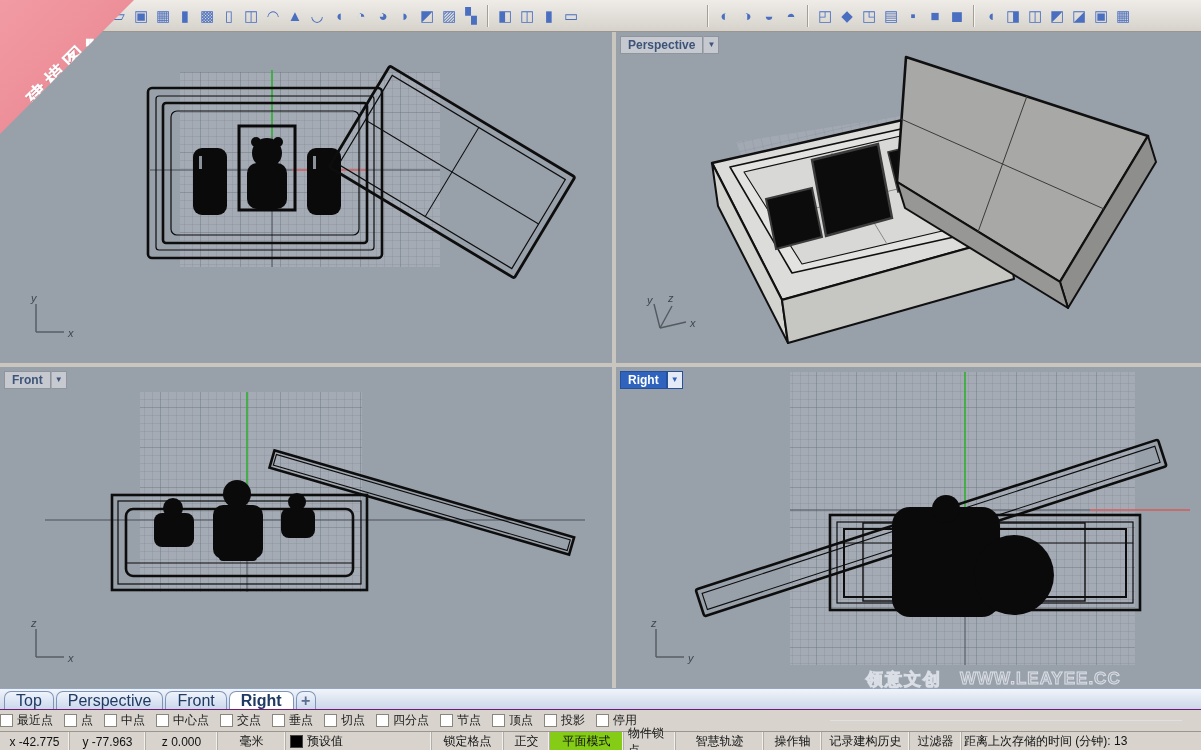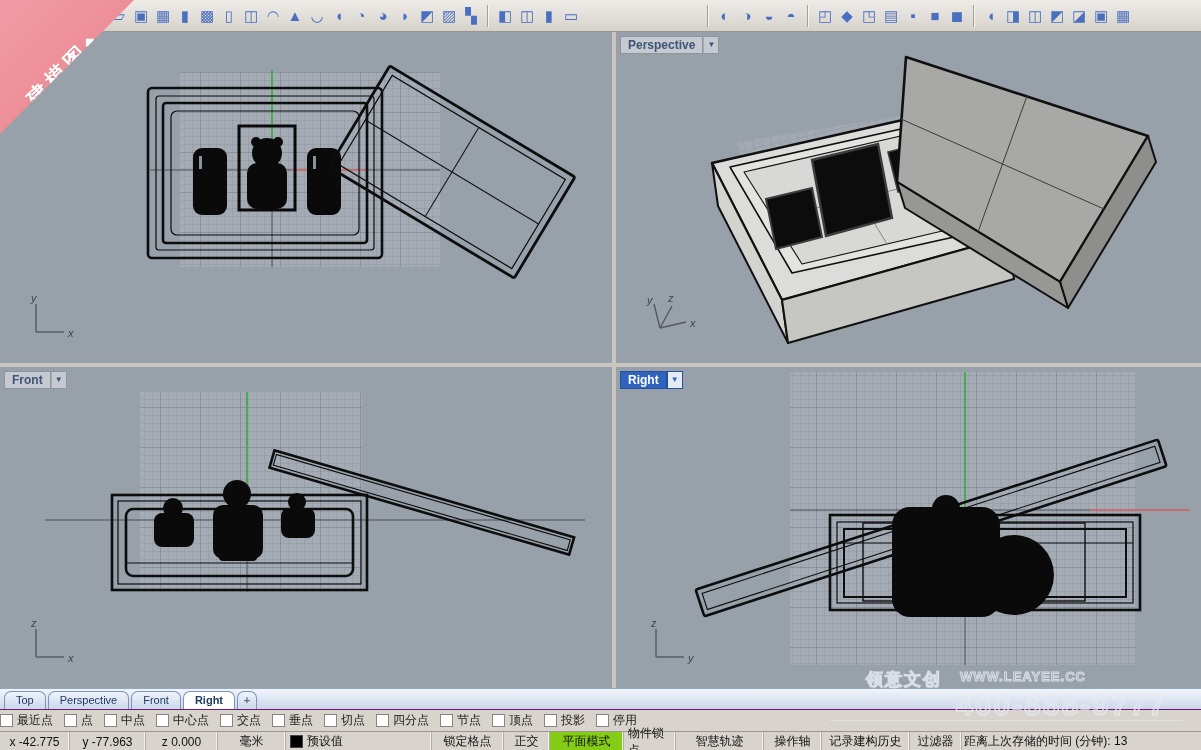--- a/index.html
+++ b/index.html
@@ -38,34 +38,34 @@
   .vplabel .txt{background:#c6cad0;color:#3d5377;padding:0 7px;border:1px solid #8f959d;}
   .vplabel .arr{background:#c6cad0;color:#3d5377;border:1px solid #8f959d;border-left:1px solid #a6acb4;
     width:14px;text-align:center;font-size:8px;}
   .vplabel.active .txt{background:#2f63bd;color:#fff;border-color:#24509c;}
   .vplabel.active .arr{background:#e4ebf6;color:#2f63bd;border-color:#24509c;}
   
   .wm{position:absolute;left:826px;top:656px;width:366px;height:70px;z-index:20;pointer-events:none;}
   .wm span{position:absolute;color:rgba(255,255,255,.10);
     -webkit-text-stroke:1px rgba(228,232,239,.85);font-weight:bold;white-space:nowrap;}
   .wm .cn{left:40px;top:12px;font-size:17px;letter-spacing:2px;}
-  .wm .url{left:134px;top:13px;font-size:13px;letter-spacing:1px;}
+  .wm .url{left:134px;top:13px;font-size:17px;letter-spacing:1px;}
   .wm .brand{left:2px;top:16px;font-size:42px;letter-spacing:2px;font-weight:600;
     -webkit-text-stroke:1.4px rgba(228,232,239,.85);}
   .wm .phone{left:130px;top:32px;font-size:30px;letter-spacing:2px;
     -webkit-text-stroke:1.4px rgba(228,232,239,.85);}
   .wm .rule{position:absolute;left:4px;top:64px;width:352px;height:1px;
     background:rgba(228,232,239,.6);}
   
   .tabbar{position:absolute;top:688px;left:0;width:1201px;height:21px;
     background:linear-gradient(#f1f5fa,#ccd7e9);border-top:1px solid #92a6c6;
     display:flex;align-items:flex-end;padding-left:4px;box-sizing:border-box;z-index:10;}
   .tab{height:17px;line-height:17px;padding:0 11px;margin-right:2px;font-size:12px;color:#1f3least?
   }
-  .tab{height:17px;line-height:17px;padding:0 11px;margin-right:2px;font-size:11px;color:#1f3a63;
+  .tab{height:17px;line-height:17px;padding:0 11px;margin-right:2px;font-size:16px;color:#1f3a63;
     background:linear-gradient(#eff4fb,#cbd8ec);border:1px solid #7e94b8;border-bottom:none;
     border-radius:7px 7px 0 0;cursor:default;margin-top:44px;}
   .tab.active{background:#ffffff;font-weight:600;}
   .tab.addtab{width:18px;padding:0;text-align:center;color:#5a6e90;font-weight:bold;}
   
   .osnap{position:absolute;top:709px;left:0;width:1201px;height:22px;background:#d8d4cd;
     border-top:1px solid #701a75;display:flex;align-items:center;padding-left:0;
     box-sizing:border-box;z-index:10;}
   .os-item{display:flex;align-items:center;margin-right:11px;font-size:12px;color:#1a1a1a;}
   .cb{width:11px;height:11px;background:#fff;border:1px solid #8a867e;display:inline-block;
@@ -342,21 +342,20 @@
       </g>
       <text x="35" y="260" font-size="11" font-style="italic" fill="#3f444b">z</text>
       <text x="72" y="295" font-size="11" font-style="italic" fill="#3f444b">y</text>
     </svg>
   </div>
 </div>
 
 <div class="wm">
   <span class="cn">领意文创</span>
   <span class="url">WWW.LEAYEE.CC</span>
-  <span class="phone">400-888-9777</span>
   <i class="rule"></i>
 </div>
 
 <div class="ribbon">
   <div class="ribbon-text"><span>建模图</span><span class="ribbon-logo">❖</span></div>
 </div>
 
 <div class="tabbar">
   <div class="tab">Top</div>
   <div class="tab">Perspective</div>

